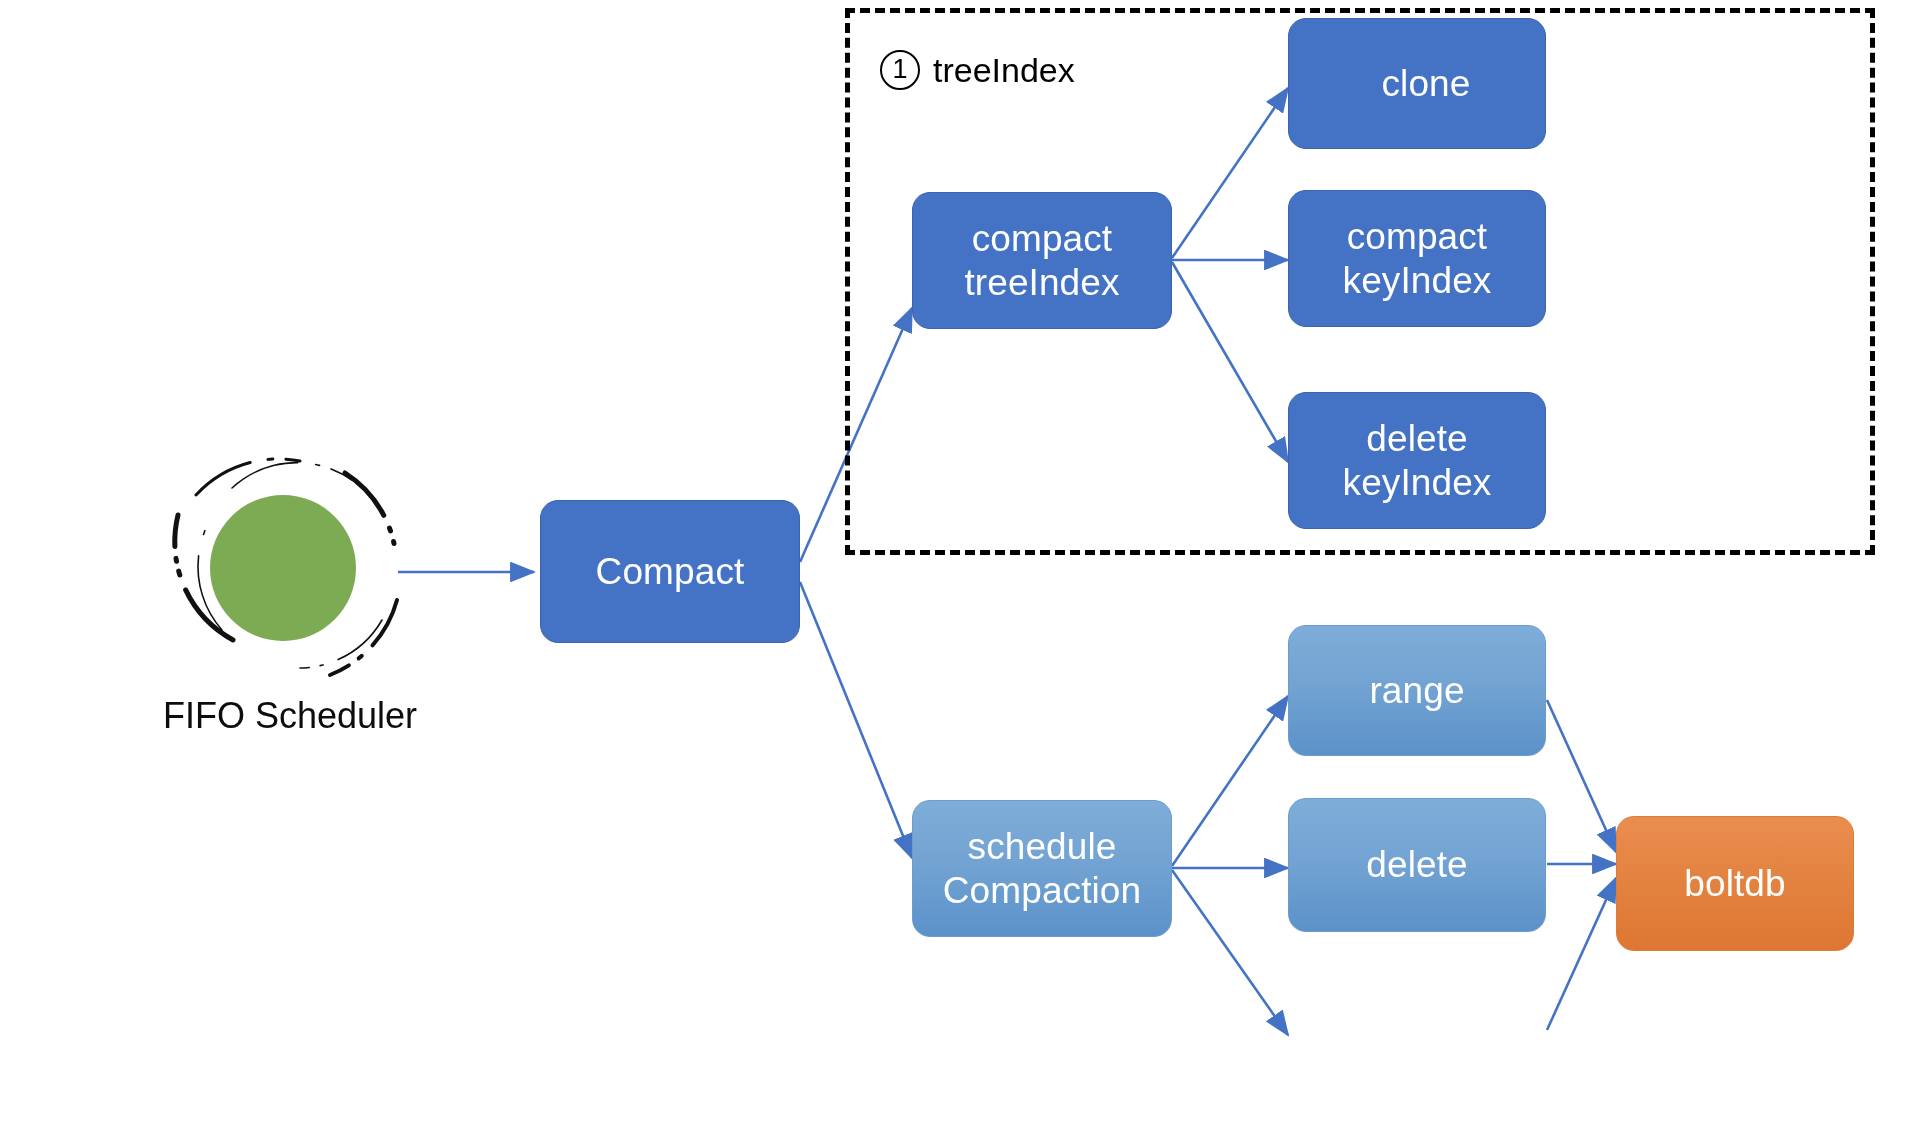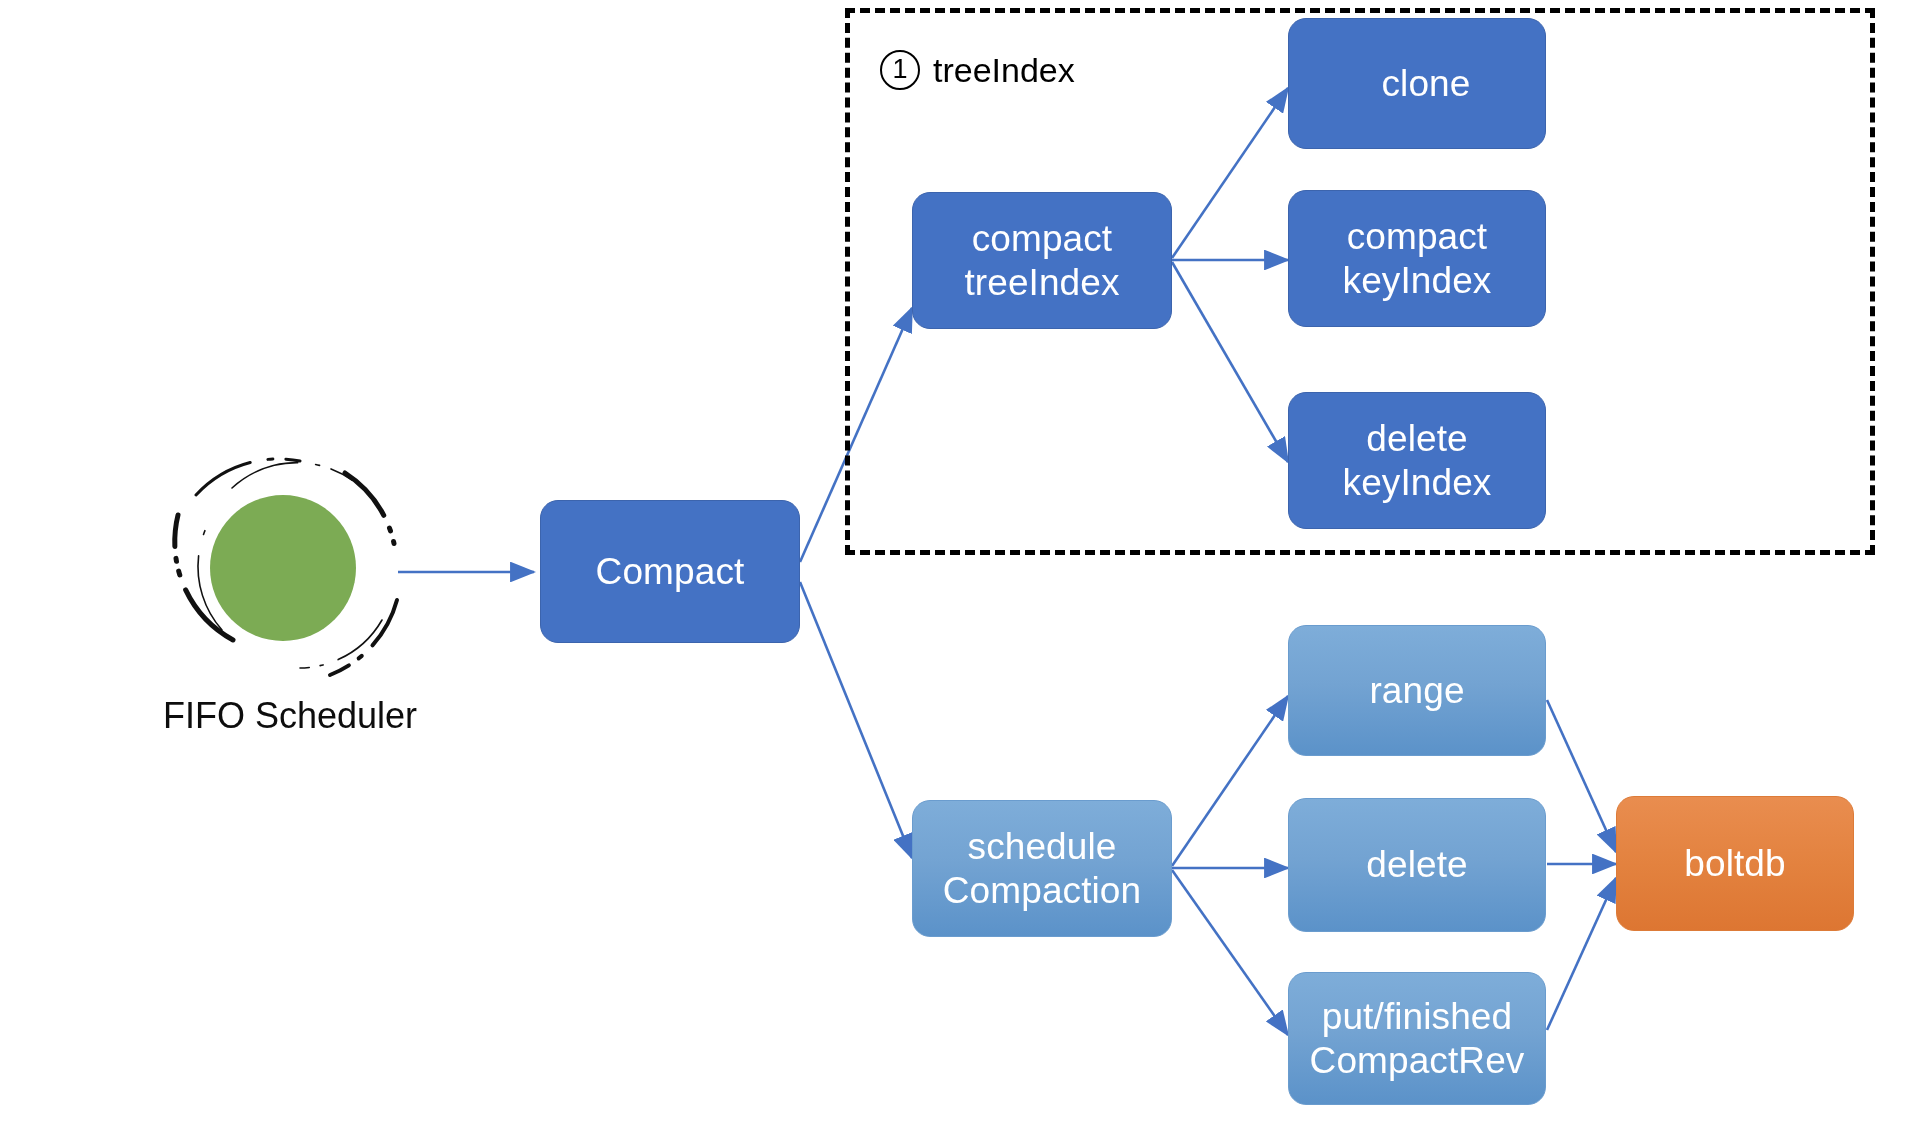--- a/index.html
+++ b/index.html
@@ -49,20 +49,21 @@
   }
   .node.light {
     background: linear-gradient(180deg, #7eadd9 0%, #73a3d2 45%, #5b92c9 100%);
     border: 1px solid #6a9cce;
     font-size: 37px;
   }
   .node.orange {
     background: linear-gradient(180deg, #e98d4f 0%, #e3823f 50%, #dd7632 100%);
     border: 1px solid #dd7b38;
     font-size: 37px;
+    margin-top: 20px;
   }
 
   
   .group-box {
     position: absolute;
     border: 5px dashed #000000;
     box-sizing: border-box;
     background: transparent;
   }
   .group-label {
@@ -180,18 +181,16 @@
   <div class="node dark" style="left:1288px; top:392px; width:258px; height:137px;">delete
 keyIndex</div>
 
   <div class="node light" style="left:912px; top:800px; width:260px; height:137px;">schedule
 Compaction</div>
 
   <div class="node light" style="left:1288px; top:625px; width:258px; height:131px;">range</div>
 
   <div class="node light" style="left:1288px; top:798px; width:258px; height:134px;">delete</div>
 
-  <div class="node light" style="left:1288px; top:972px; width:258px; height:133px;">put/finished
-CompactRev</div>
 
   <div class="node orange" style="left:1616px; top:796px; width:238px; height:135px;">boltdb</div>
 
 </div>
 
 </body></html>

